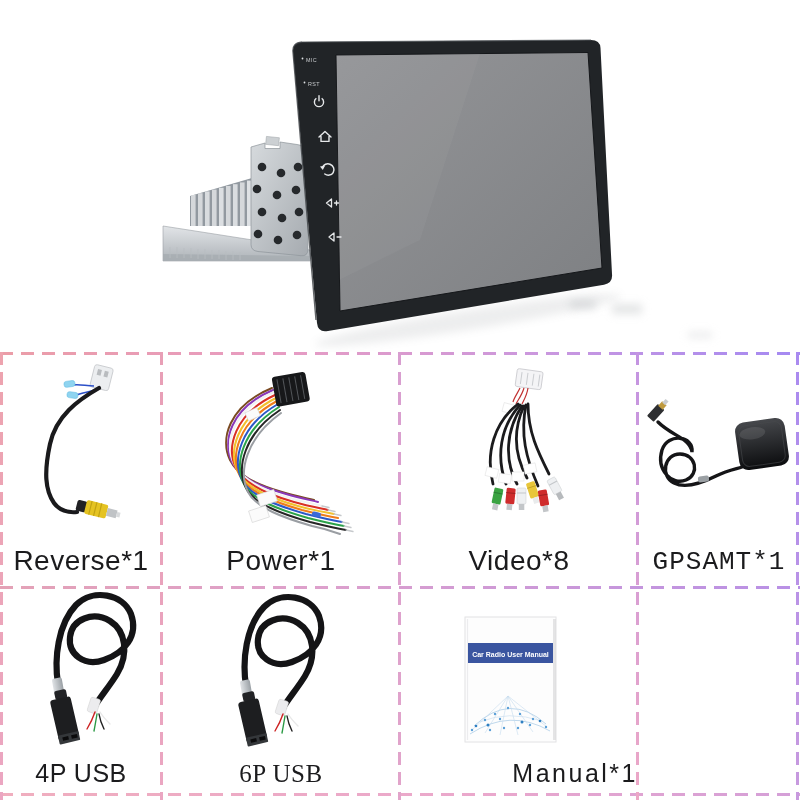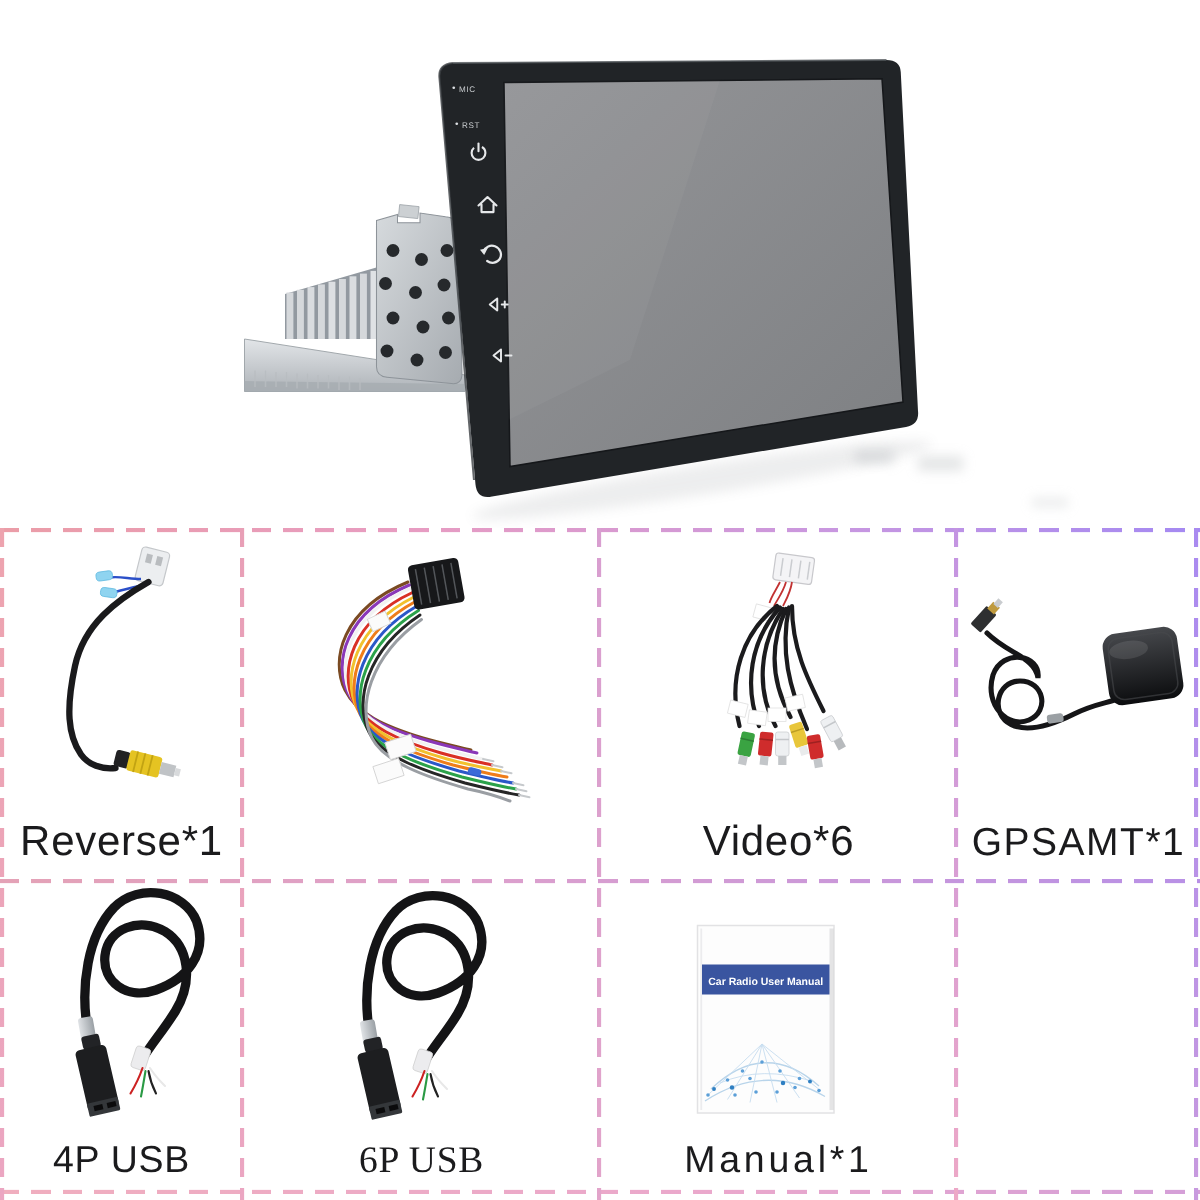--- a/index.html
+++ b/index.html
@@ -6,22 +6,22 @@
   .stage{position:relative;width:800px;height:800px;background:#ffffff;overflow:hidden;
          font-family:"Liberation Sans",sans-serif;}
   .hero{position:absolute;left:0;top:0;}
   .grid{position:absolute;left:0;top:352px;width:800px;height:448px;}
   .cell{position:absolute;}
   .cell svg.art{position:absolute;left:0;top:0;}
   .label{position:absolute;left:0;width:100%;text-align:center;color:#1b1b1d;
          font-size:28px;letter-spacing:.5px;white-space:nowrap;}
   .r1 .label{bottom:11px;}
   .r2 .label{bottom:12px;font-size:25px;}
-  #cell-gps .label{font-size:26px;letter-spacing:1px;}
-  #cell-manual .label{letter-spacing:2.5px;}
+  #cell-gps .label{font-size:26px;letter-spacing:1px;font-family:Liberation Mono, monospace;}
+  #cell-manual .label{letter-spacing:2.5px;text-align:right;}
   #cell-box .label{font-size:24px;letter-spacing:0;}
   
   .gb{position:absolute;}
   .gb.h{height:3px;width:800px;left:0;
     -webkit-mask-image:repeating-linear-gradient(90deg,#000 0,#000 13px,transparent 13px,transparent 21px);
     mask-image:repeating-linear-gradient(90deg,#000 0,#000 13px,transparent 13px,transparent 21px);}
   .gb.v{width:3px;height:448px;top:0;
     -webkit-mask-image:repeating-linear-gradient(180deg,#000 0,#000 13px,transparent 13px,transparent 20px);
     mask-image:repeating-linear-gradient(180deg,#000 0,#000 13px,transparent 13px,transparent 20px);}
   .h-top{top:0;background:linear-gradient(90deg,#eb9da7 0%,#e79cc2 35%,#c897e0 70%,#a489f2 100%);}
@@ -240,20 +240,21 @@
               <line x1="135" y1="25" x2="135" y2="49"></line>
             <line x1="141" y1="25" x2="141" y2="49"></line>
           </g>
         </g>
         <g fill="#fbfbfb" stroke="#d5d5d5" stroke-width="0.6">
           <rect x="84" y="58" width="13" height="9" transform="rotate(-25 90 62)"></rect>
           <rect x="96" y="140" width="18" height="12" transform="rotate(-18 105 146)"></rect>
           <rect x="88" y="156" width="18" height="12" transform="rotate(-18 97 162)"></rect>
         </g>
       </svg>
+      <div class="label">Power*1</div>
     </div>
 
     <div class="cell r1" id="cell-video">
       <svg class="art" width="238" height="236" viewBox="0 0 238 236">
         <g transform="rotate(8 128 28)">
           <rect x="116" y="18" width="26" height="18" rx="2" fill="#f4f4f6" stroke="#c8c8cc" stroke-width="0.8"></rect>
           <g stroke="#caccd0" stroke-width="1">
               <line x1="121" y1="21" x2="121" y2="33"></line>
               <line x1="127" y1="21" x2="127" y2="33"></line>
               <line x1="133" y1="21" x2="133" y2="33"></line>
@@ -307,21 +308,21 @@
               <line x1="139" y1="143" x2="148" y2="143" stroke="#9e2121" stroke-width="1"></line>
               <rect x="140.8" y="154" width="5.5" height="6" fill="#c3c6c9"></rect>
             </g>
           <g transform="rotate(-28 154 134)">
               <rect x="150" y="126" width="9" height="16" rx="1.5" fill="#eef0f2" stroke="#c9cccf" stroke-width="0.5"></rect>
               <line x1="150" y1="131" x2="159" y2="131" stroke="#c4c7ca" stroke-width="1"></line>
               <rect x="151.8" y="142" width="5.5" height="7" fill="#b7babd"></rect>
             </g>
         </g>
       </svg>
-      <div class="label">Video*6</div>
+      <div class="label">Video*8</div>
     </div>
 
     <div class="cell r1" id="cell-gps">
       <svg class="art" width="162" height="236" viewBox="0 0 162 236">
         <g transform="rotate(42 16 62)">
           <rect x="12" y="52" width="9" height="16" rx="1" fill="#2e2f31"></rect>
           <rect x="13.5" y="47" width="6" height="6" fill="#bf9a3e"></rect>
           <rect x="14.5" y="43" width="4" height="5" fill="#c9cccf"></rect>
         </g>
         <path d="M 20,70 C 34,84 52,86 54,100 C 56,84 30,80 24,98 C 18,118 34,134 48,128 C 62,122 58,102 42,102 C 26,102 22,124 36,131 C 48,137 66,130 78,124 C 90,118 98,117 104,115" stroke="#151517" stroke-width="3.4" fill="none" stroke-linecap="round"></path>

